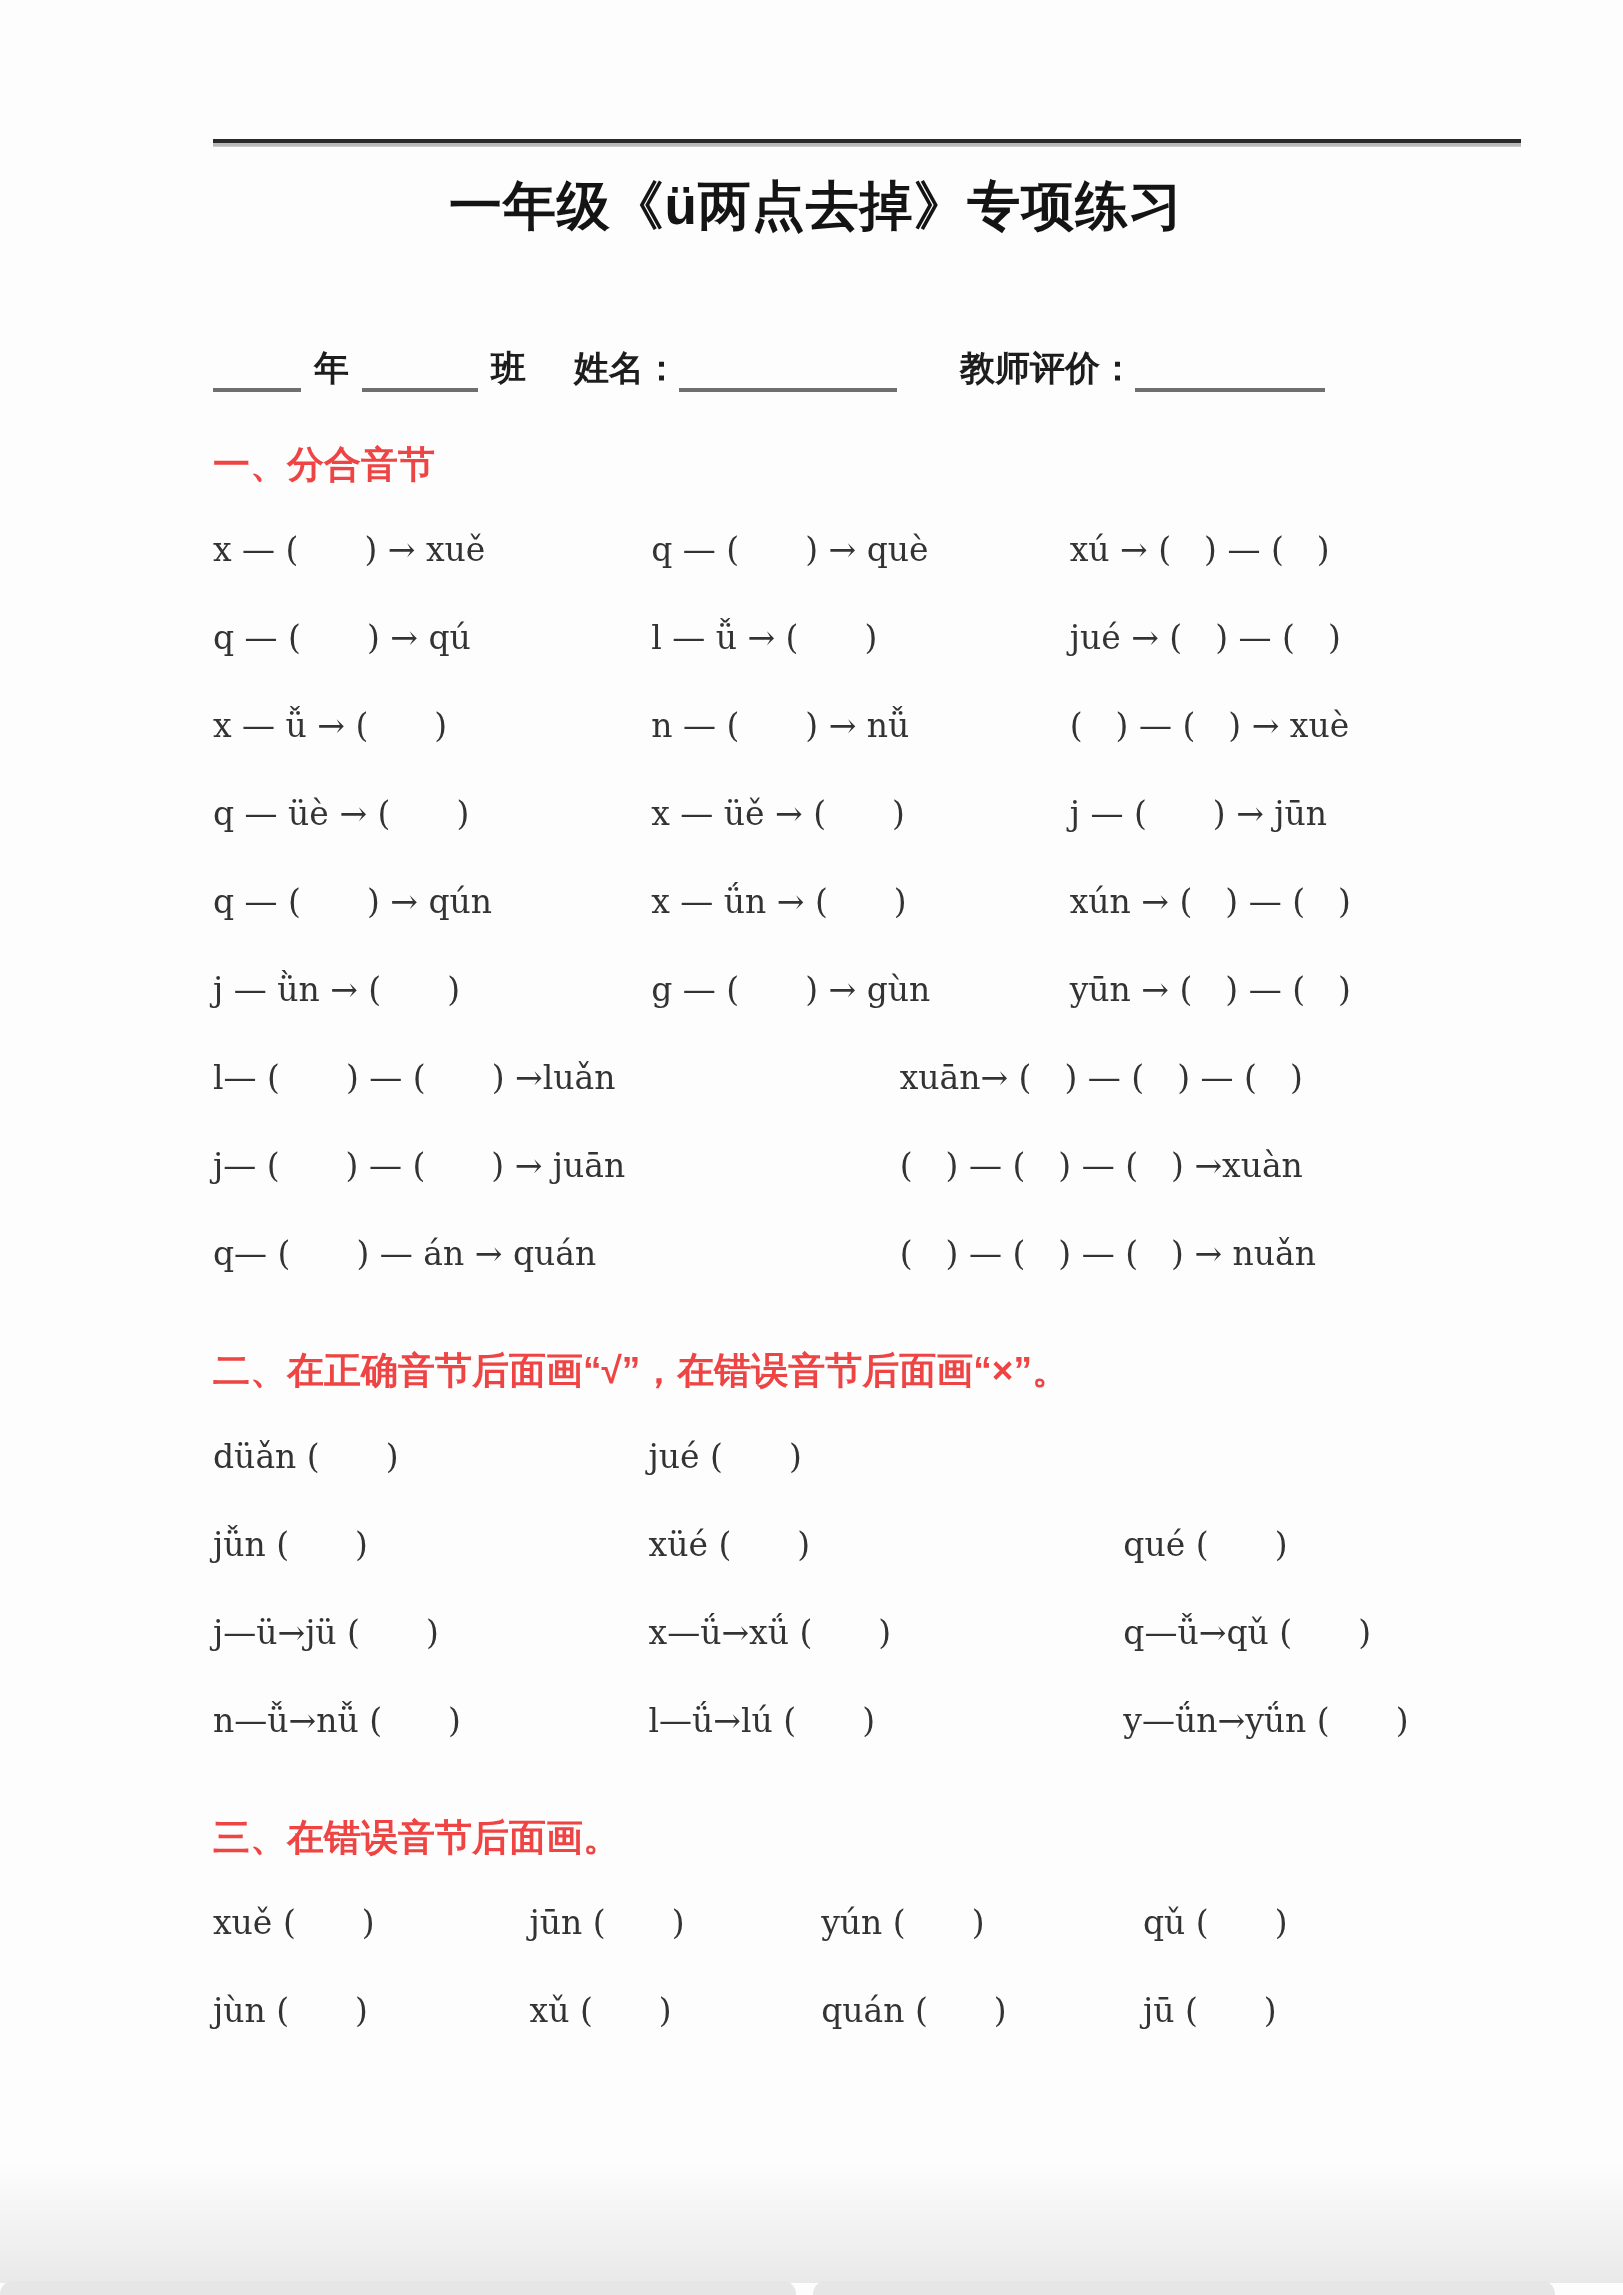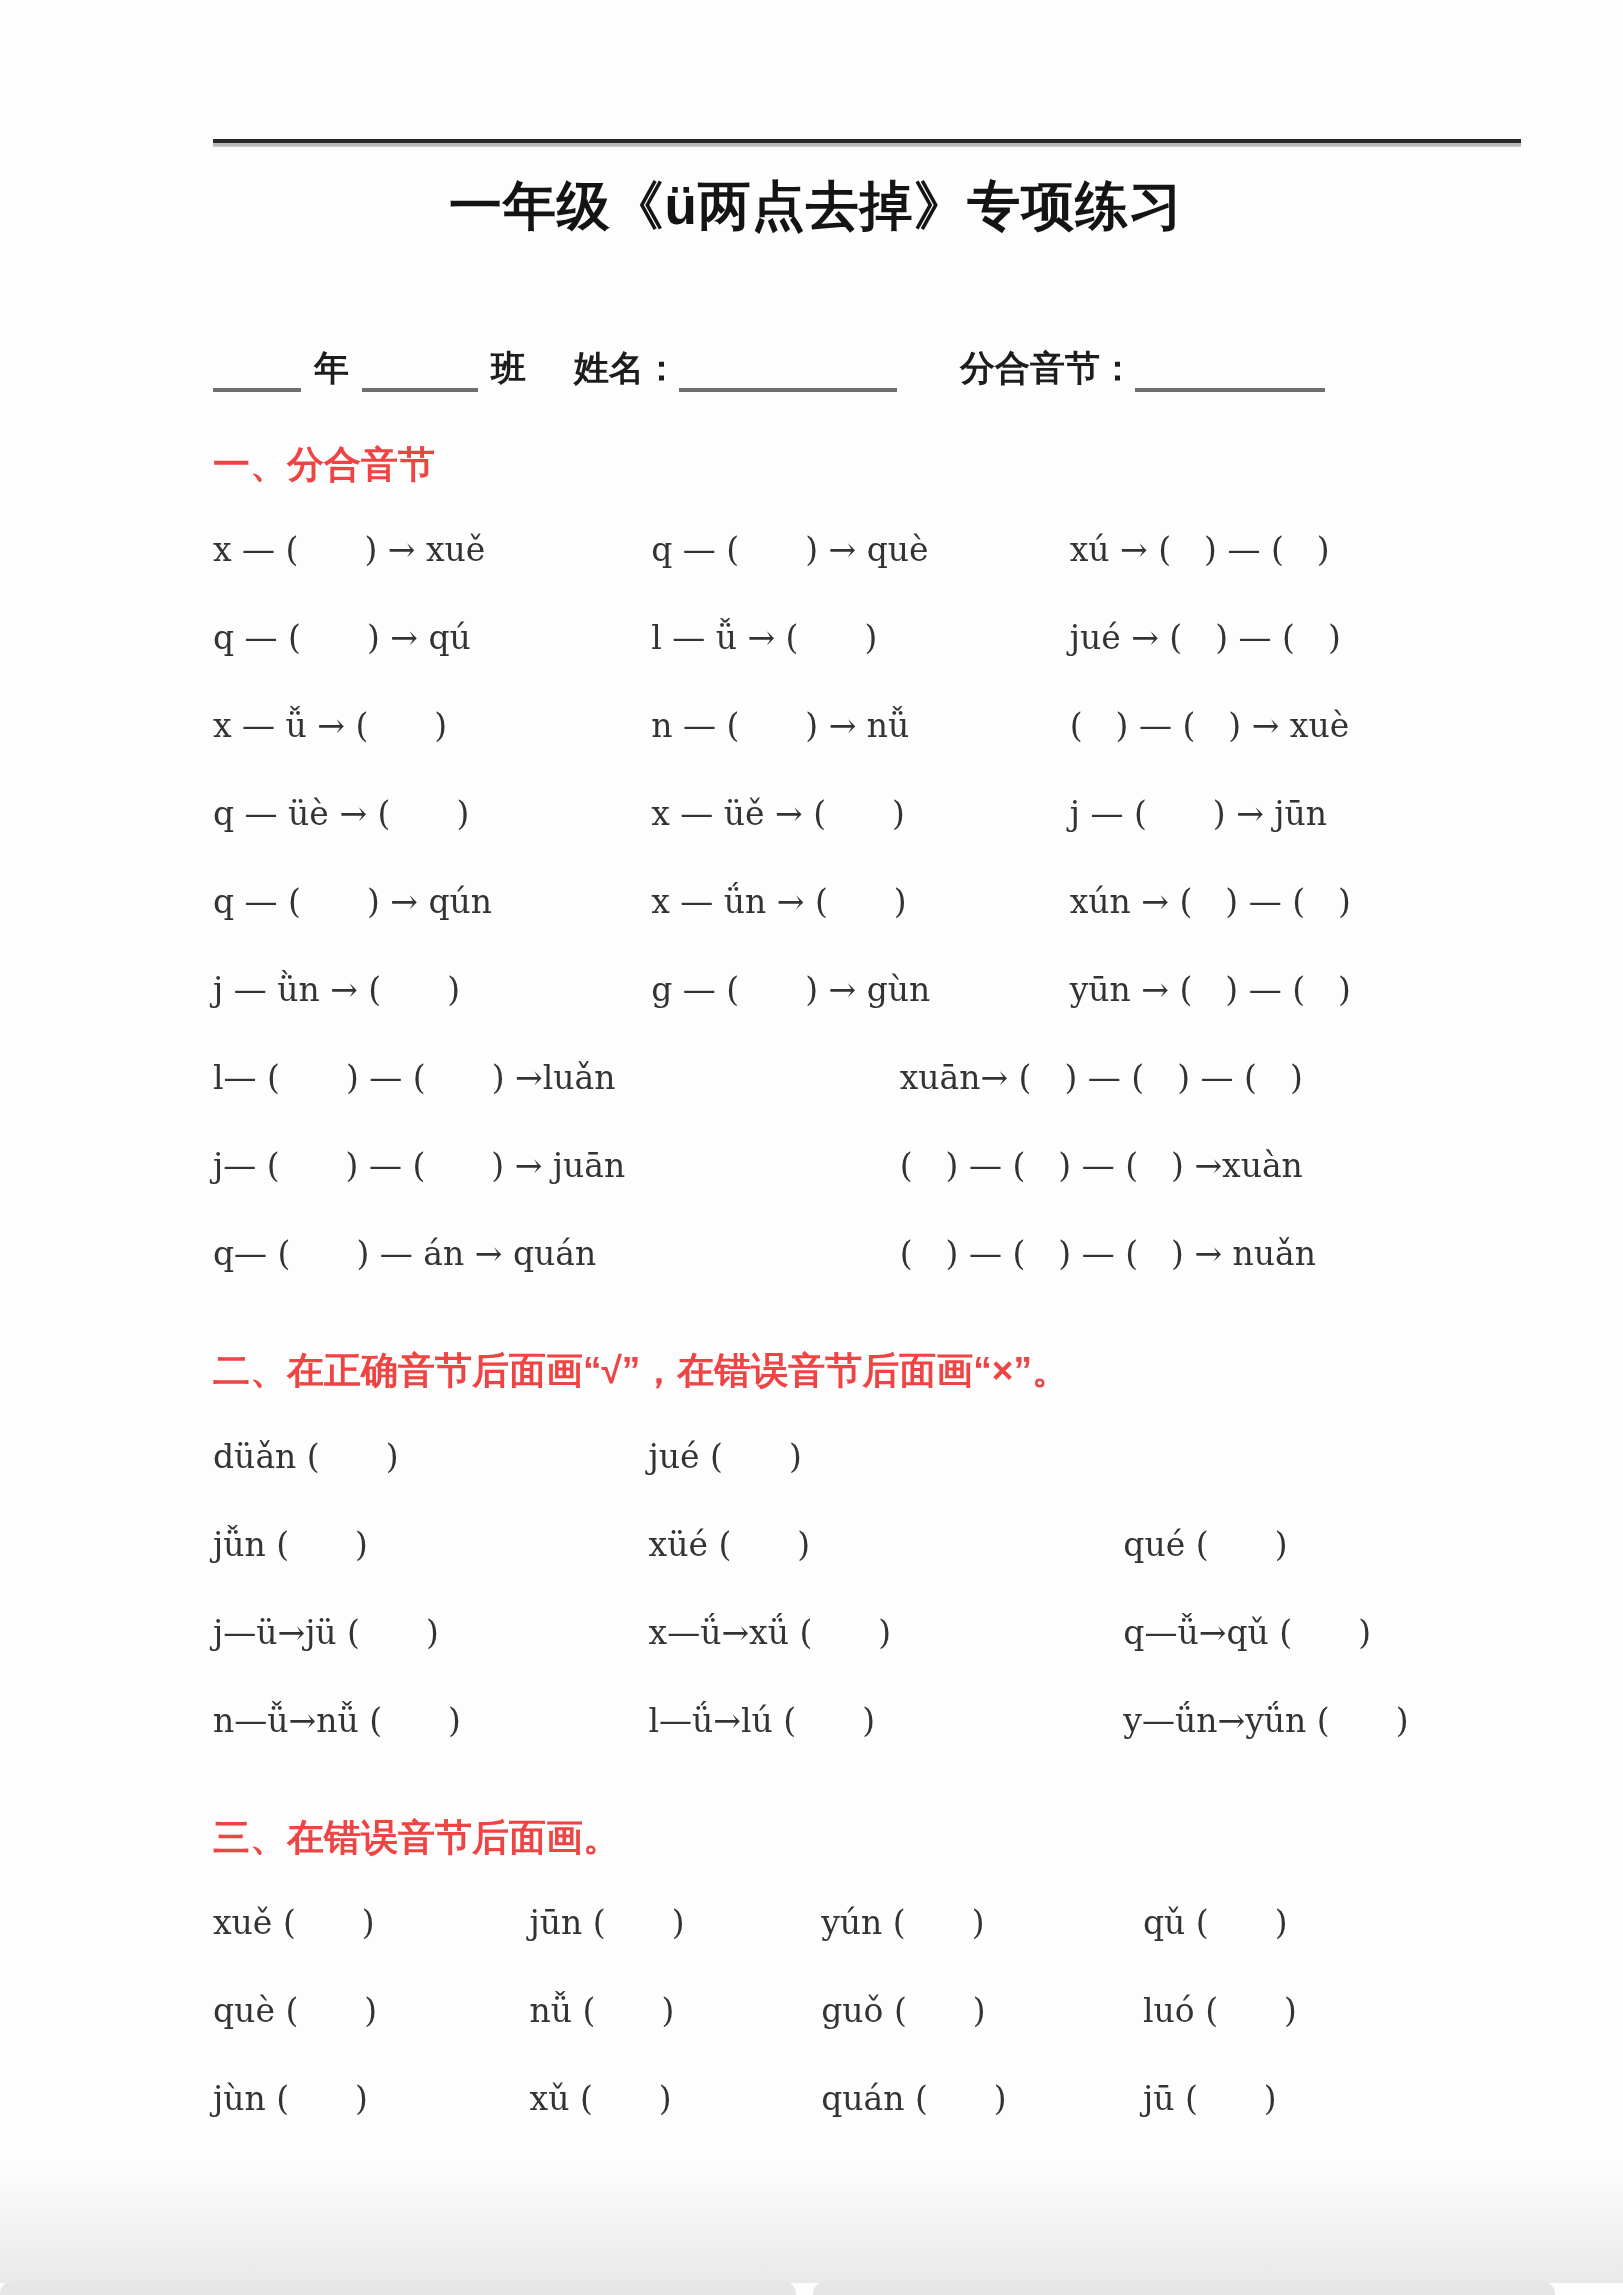--- a/index.html
+++ b/index.html
@@ -65,21 +65,21 @@
 
   <h1 class="title">一年级《ü两点去掉》专项练习</h1>
 
   <div class="info-line">
     <span class="blank b1"></span>
     <span>年</span>
     <span class="blank b2"></span>
     <span class="zh-gap">班</span>
     <span>姓名：</span>
     <span class="blank b3"></span>
-    <span>分合音节：</span>
+    <span>教师评价：</span>
     <span class="blank b4"></span>
   </div>
 
   <div>
       <section>
         <h2 class="heading">一、分合音节</h2>
         <div class="row cols3a">
           <span class="item">x — (　　) → xuě</span>
           <span class="item">q — (　　) → què</span>
           <span class="item">xú → (　) — (　)</span>
@@ -146,26 +146,20 @@
       </section>
       <section>
         <h2 class="heading">三、在错误音节后面画。</h2>
         <div class="row cols4">
           <span class="item">xuě (　　)</span>
           <span class="item">jūn (　　)</span>
           <span class="item">yún (　　)</span>
           <span class="item">qǔ (　　)</span>
         </div>
         <div class="row cols4">
-          <span class="item">què (　　)</span>
-          <span class="item">nǚ (　　)</span>
-          <span class="item">guǒ (　　)</span>
-          <span class="item">luó (　　)</span>
-        </div>
-        <div class="row cols4">
           <span class="item">jùn (　　)</span>
           <span class="item">xǔ (　　)</span>
           <span class="item">quán (　　)</span>
           <span class="item">jū (　　)</span>
         </div>
       </section>
     </div>
 
 </div>
 

